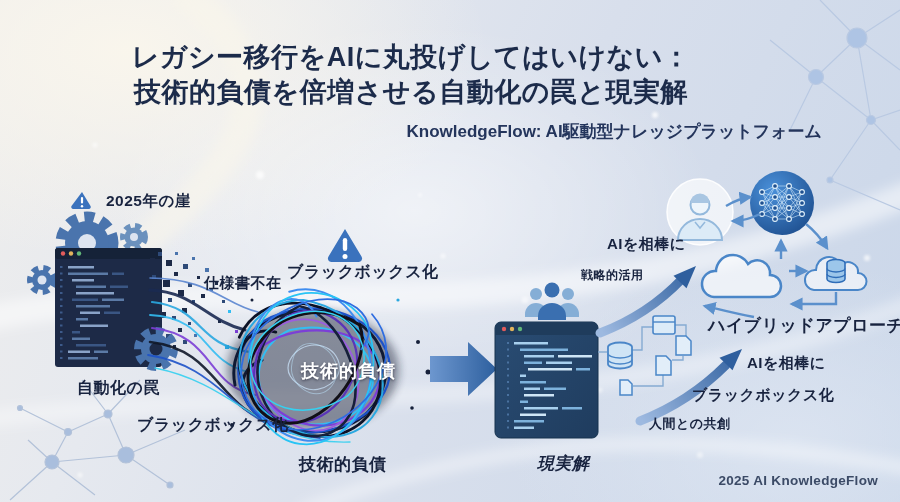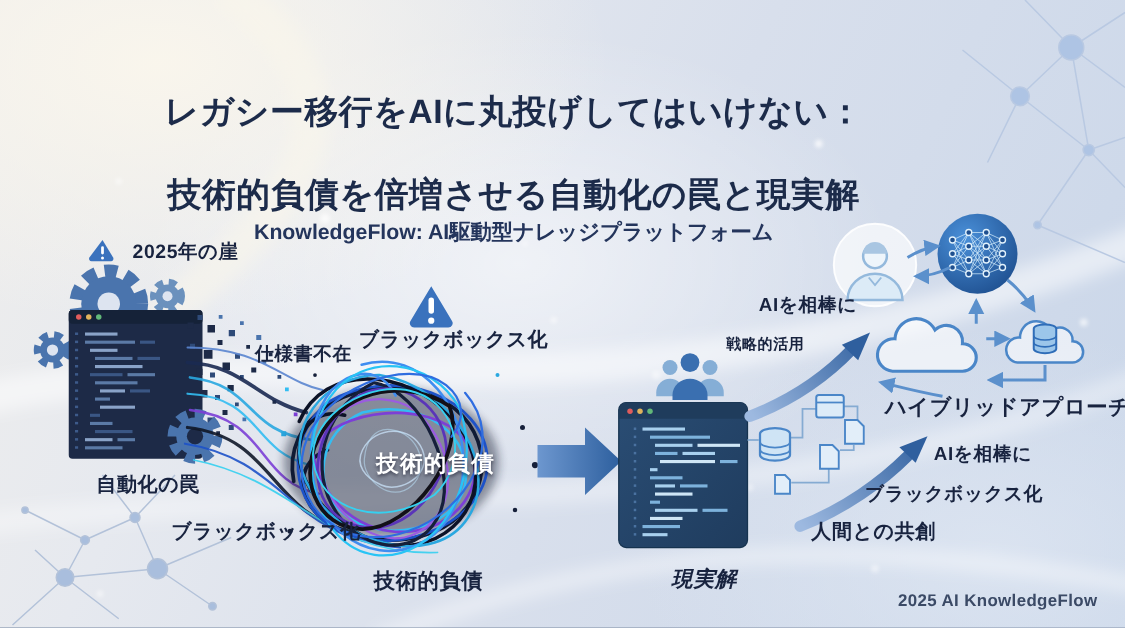--- a/index.html
+++ b/index.html
@@ -6,22 +6,22 @@
   .canvas{
     position:relative;width:900px;height:502px;overflow:hidden;
     font-family:"Liberation Sans",sans-serif;
     background:
       radial-gradient(ellipse 520px 300px at 14% 10%, rgba(250,246,236,.95), rgba(250,246,236,0) 70%),
       radial-gradient(ellipse 420px 260px at 46% 42%, rgba(255,255,255,.55), rgba(255,255,255,0) 72%),
       radial-gradient(ellipse 380px 240px at 88% 88%, rgba(222,230,242,.8), rgba(222,230,242,0) 75%),
       linear-gradient(115deg,#efeeec 0%,#e6e9ef 25%,#d8dfec 55%,#c9d6e9 100%);
   }
   .hdr{position:absolute;left:0;top:40px;width:822px;text-align:center;}
-  .title{font-size:27px;line-height:1.3;font-weight:700;color:#1c2b4a;letter-spacing:.5px;margin-top:32px;}
-  .subtitle{font-size:17px;font-weight:700;color:#243túl55;color:#24355c;}
+  .title{font-size:27px;line-height:1.3;font-weight:700;color:#1c2b4a;letter-spacing:.5px;}
+  .subtitle{margin-top:10px;font-size:17px;font-weight:700;color:#243túl55;color:#24355c;text-align:right;}
   .lbl{position:absolute;font-weight:700;color:#18233f;white-space:nowrap;letter-spacing:.5px;}
   .lbl-white{position:absolute;font-weight:700;color:#ffffff;white-space:nowrap;letter-spacing:1px;
              text-shadow:0 1px 3px rgba(0,0,20,.55);}
   .footer{position:absolute;right:22px;top:473px;font-size:13.5px;font-weight:600;color:#3b4a66;letter-spacing:.3px;}
   svg{position:absolute;left:0;top:0;}
 </style>
 </head>
 <body>
 
 <div class="canvas">
@@ -409,17 +409,17 @@
 <div class="lbl" style="left:137px;top:415px;font-size:16px;">ブラックボックス化</div>
 <div class="lbl-white" style="left:301px;top:359px;font-size:18px;">技術的負債</div>
 <div class="lbl" style="left:299px;top:453px;font-size:17px;">技術的負債</div>
 
 <div class="lbl" style="left:537px;top:452px;font-size:17px;font-style:italic;">現実解</div>
 <div class="lbl" style="left:607px;top:235px;font-size:15px;">AIを相棒に</div>
 <div class="lbl" style="left:581px;top:267px;font-size:12px;">戦略的活用</div>
 <div class="lbl" style="left:708px;top:314px;font-size:17px;">ハイブリッドアプローチ</div>
 <div class="lbl" style="left:747px;top:354px;font-size:15px;">AIを相棒に</div>
 <div class="lbl" style="left:692px;top:386px;font-size:15px;">ブラックボックス化</div>
-<div class="lbl" style="left:649px;top:415px;font-size:16px;">人間との共創</div>
+<div class="lbl" style="left:649px;top:415px;font-size:13px;">人間との共創</div>
 
 <div class="footer">2025 AI KnowledgeFlow</div>
 
 </div>
 
 </body></html>

